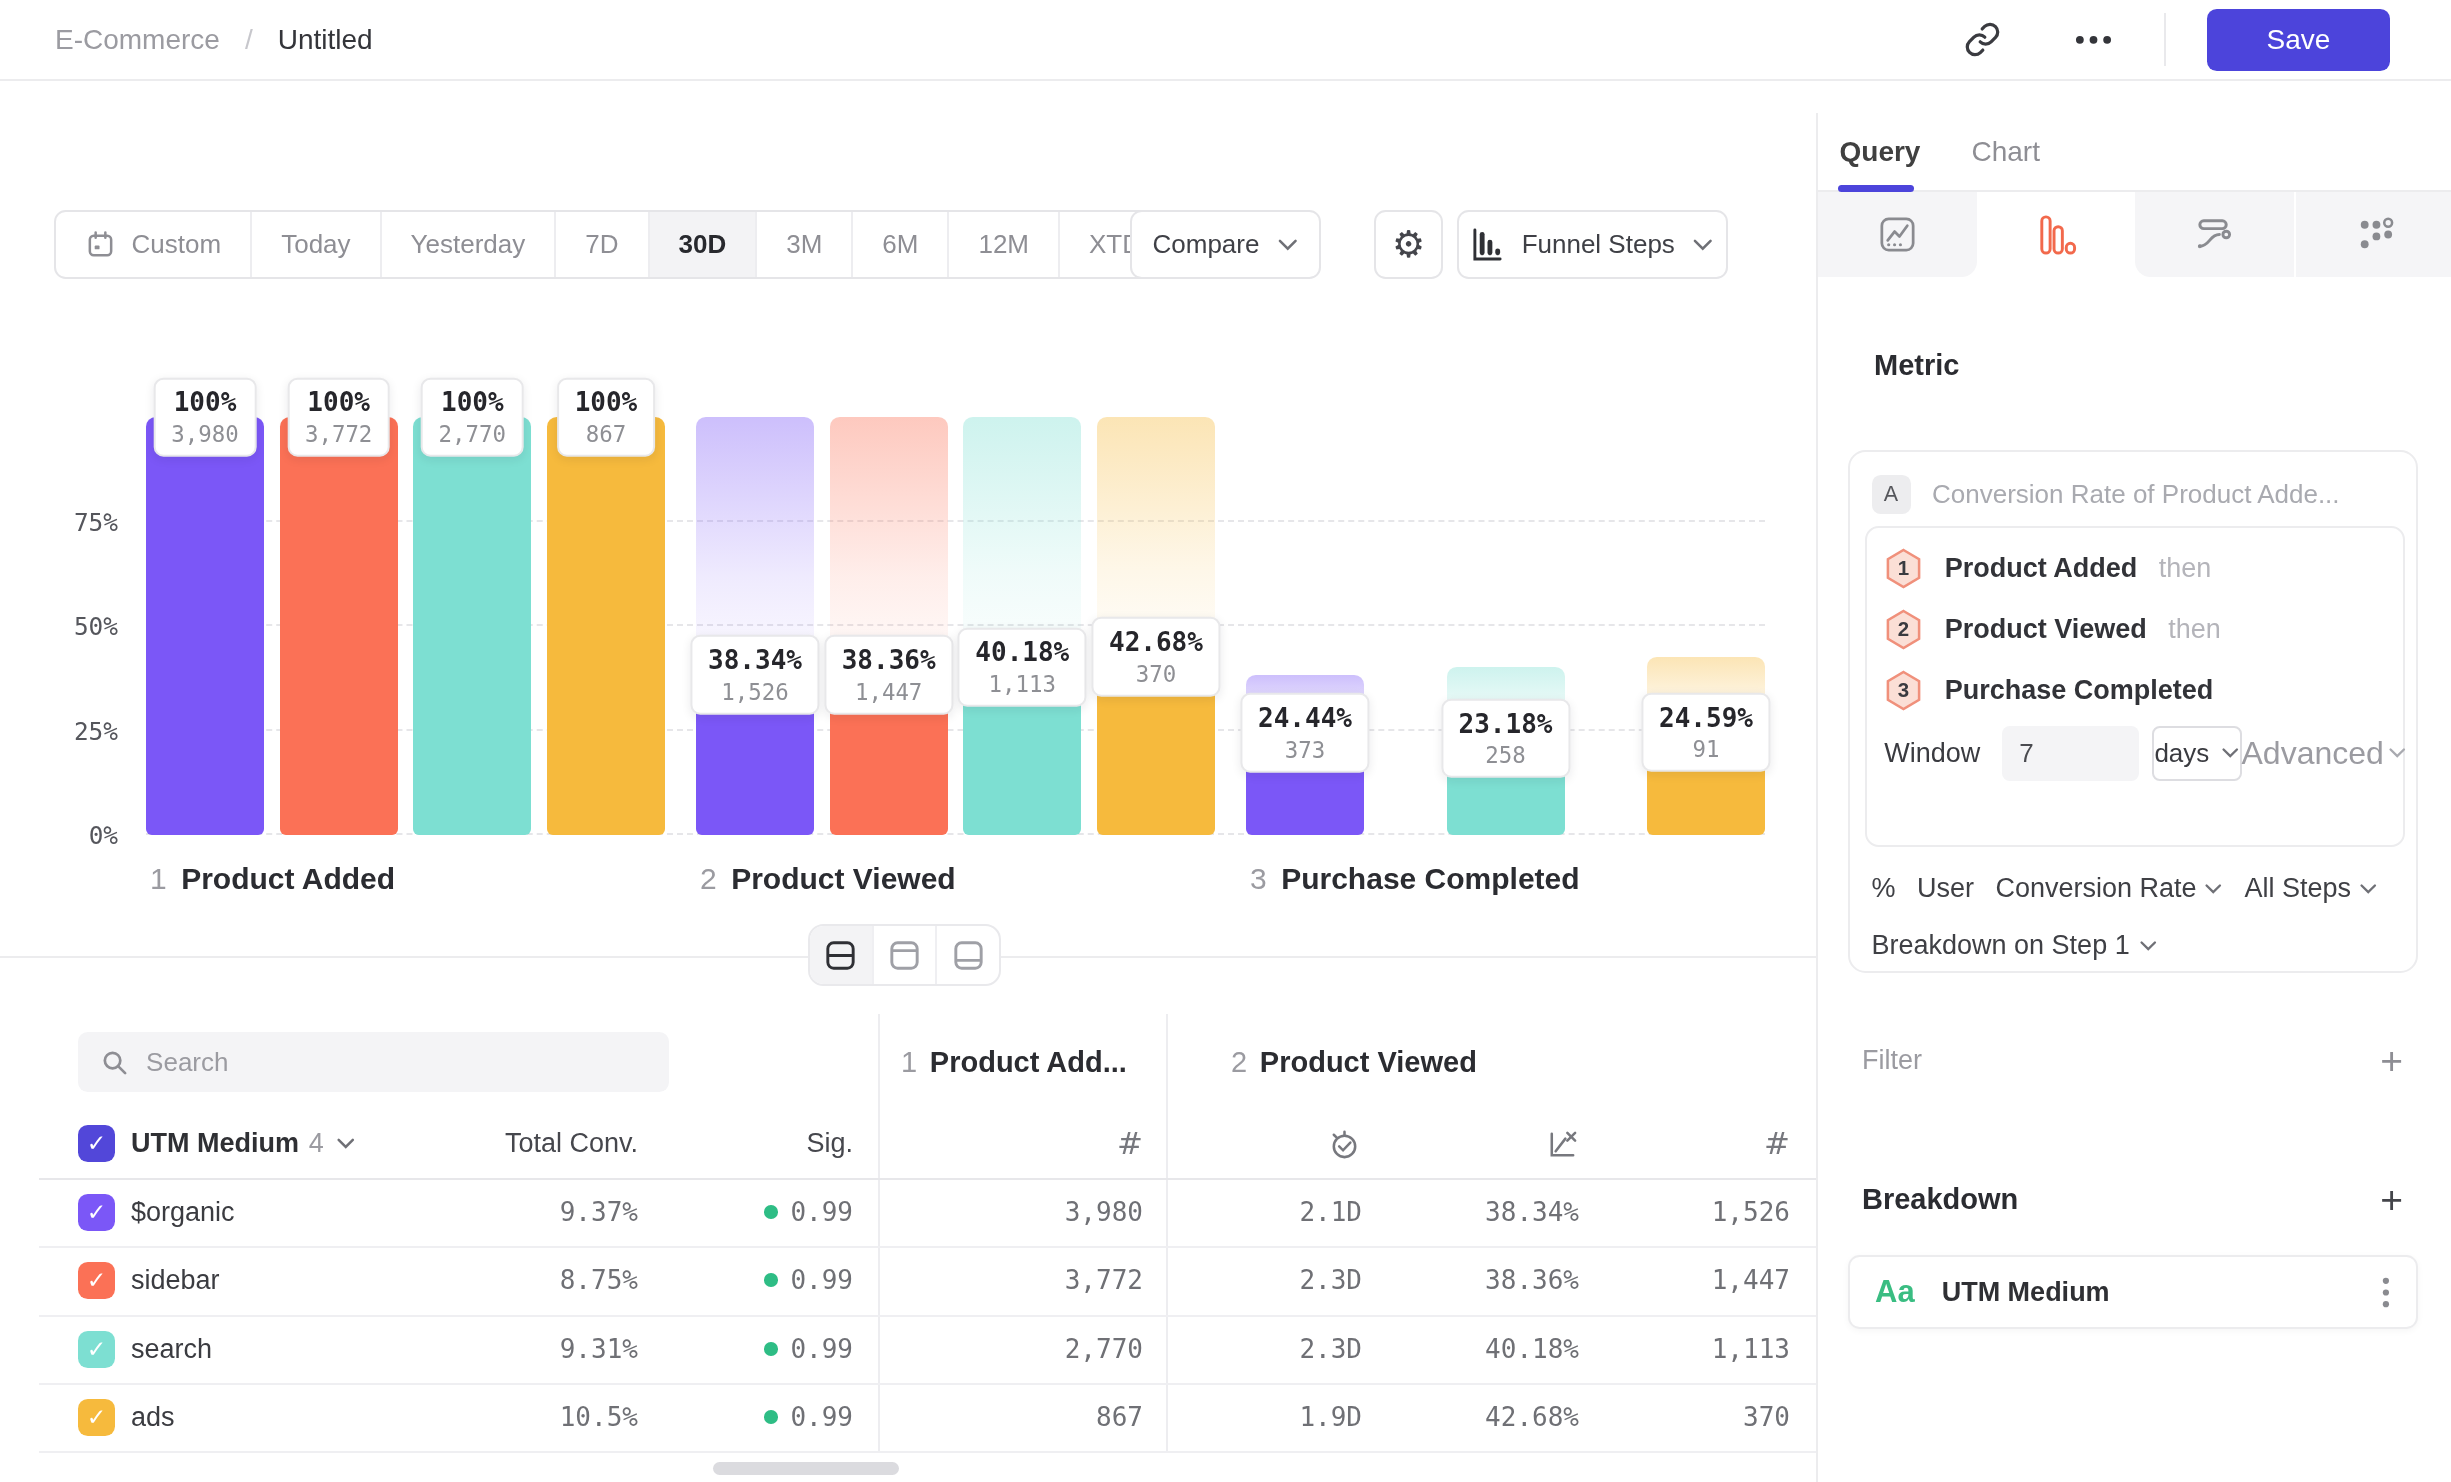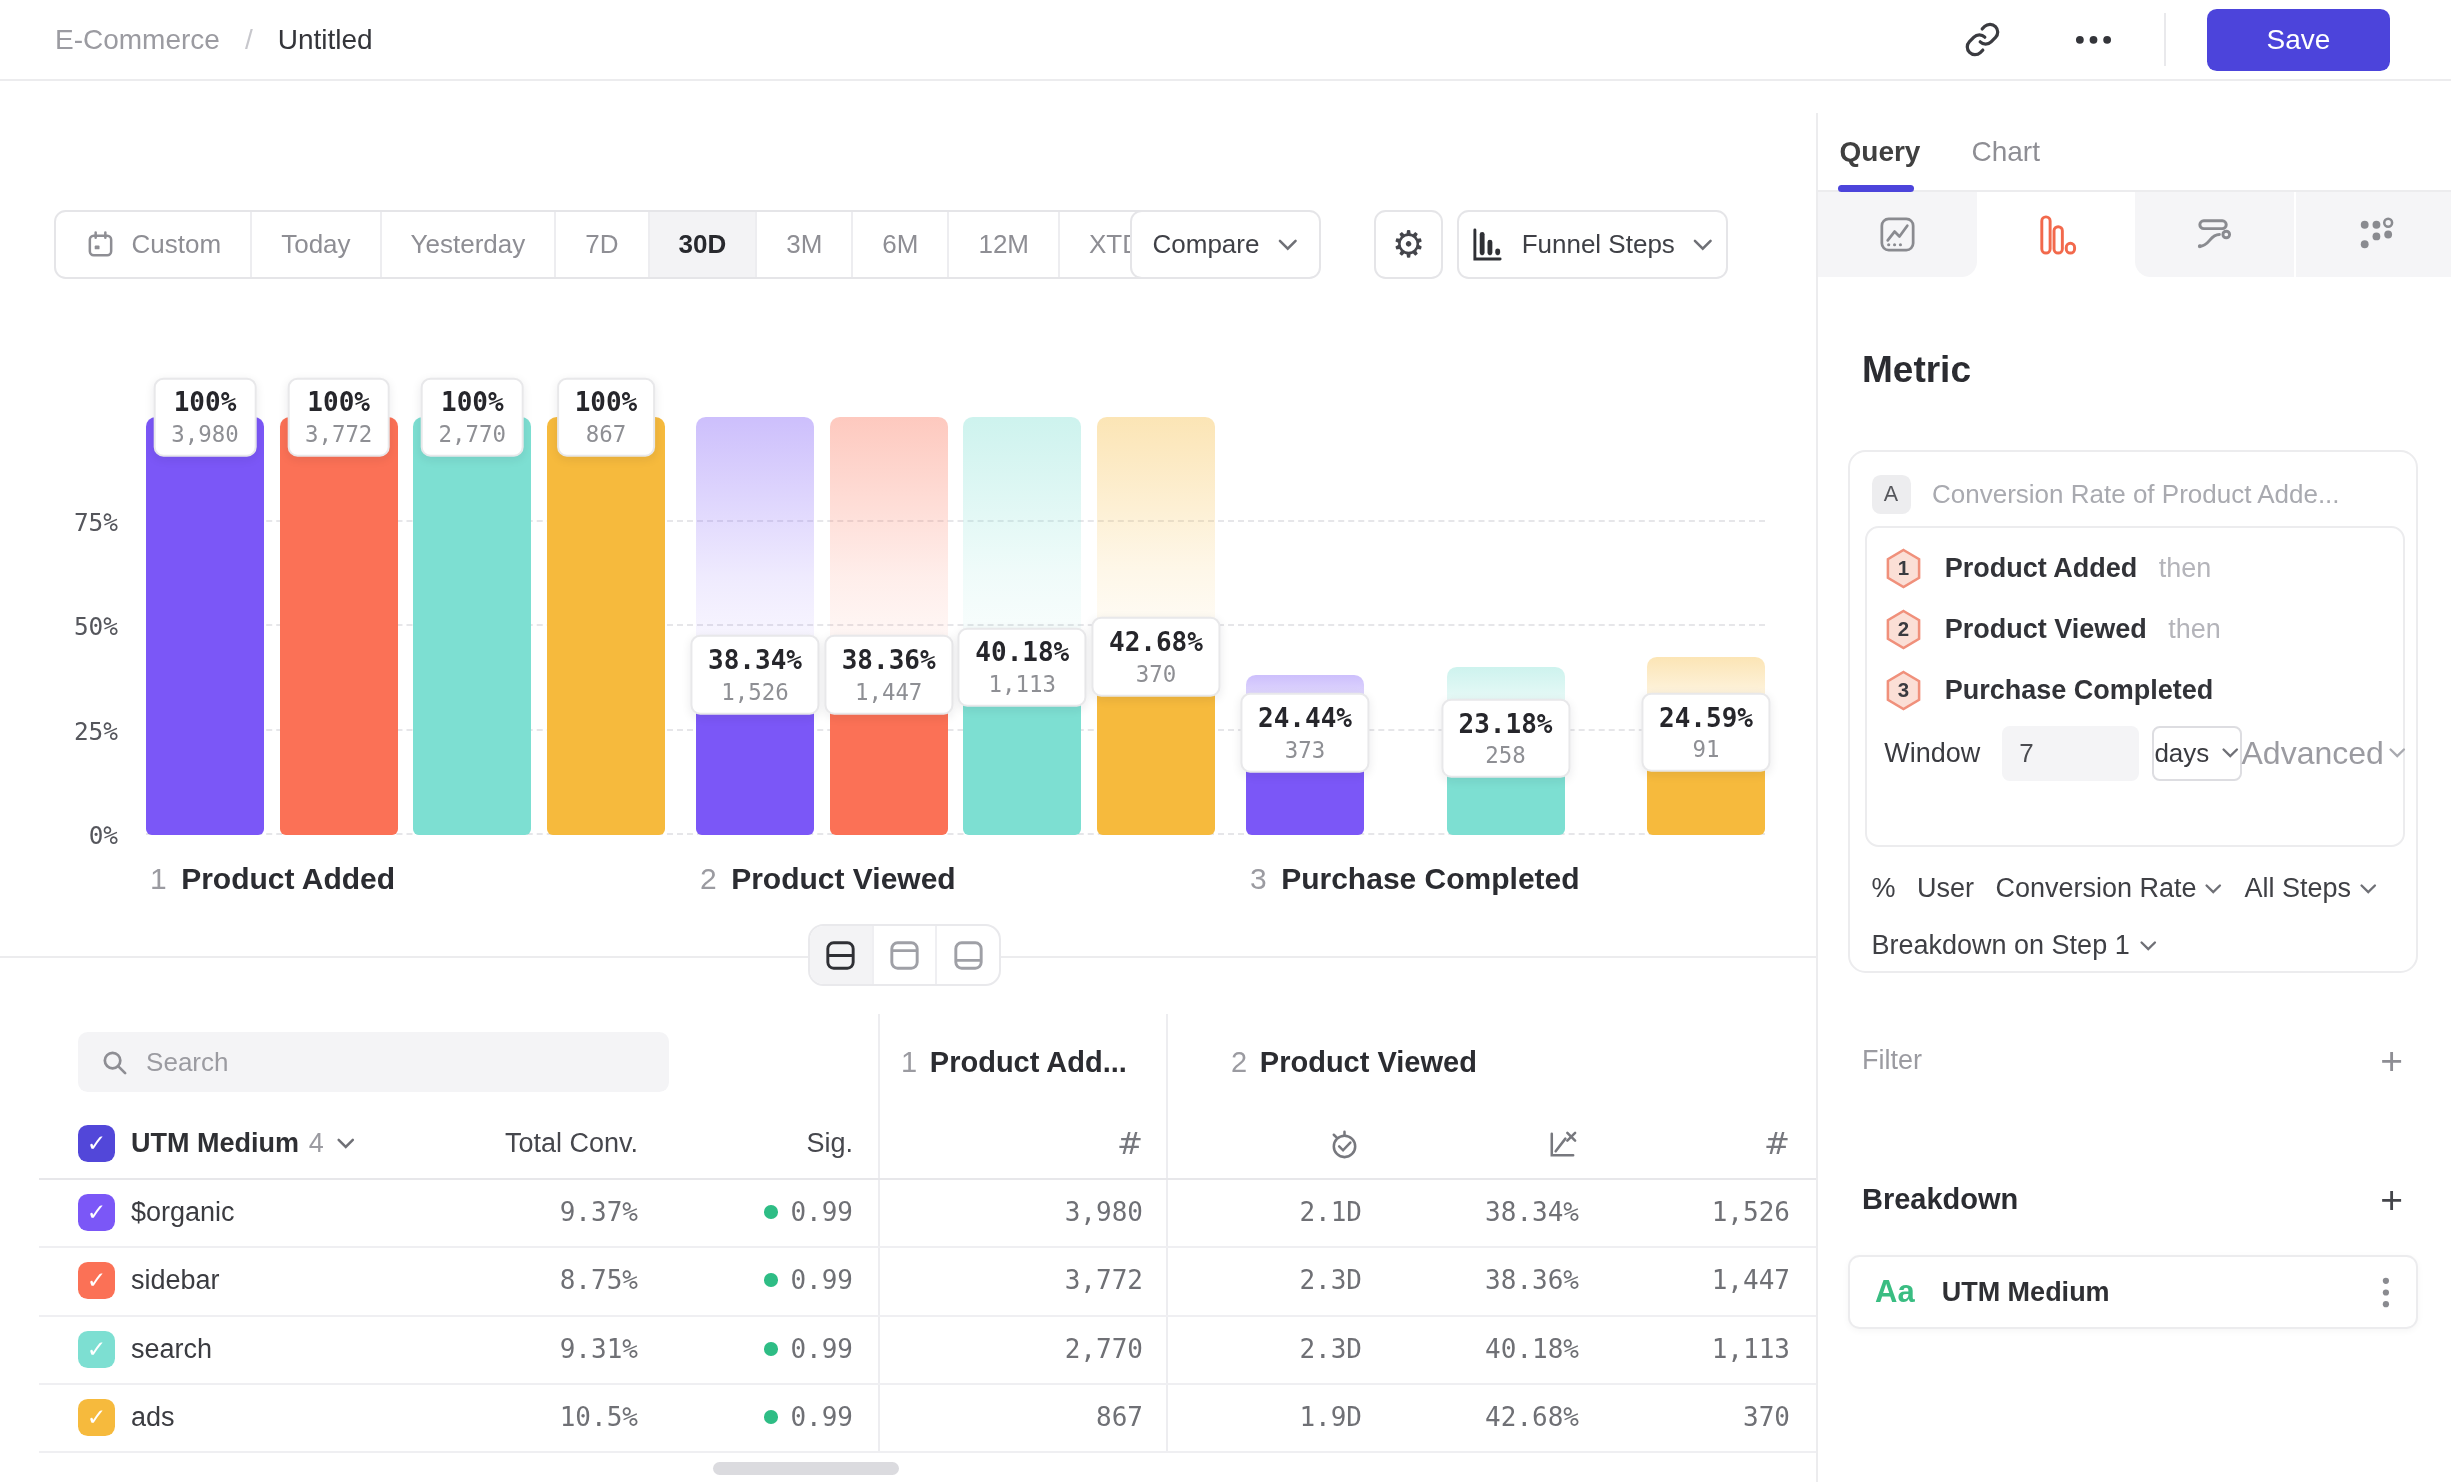--- a/index.html
+++ b/index.html
@@ -112,21 +112,21 @@
   .ptab.active { color:#404040; font-weight:700; }
   .ptab.inactive { color:#8e8e94; }
   #ptab-underline { position:absolute; left:19.5px; bottom:-2px; width:76px; height:6.8px; border-radius:3.9px; background:#4c44db; }
   #icon-strip { height:85px; display:flex; }
   .istrip-cell { width:159px; display:flex; align-items:center; justify-content:center; background:#f5f5f7; cursor:pointer; }
   .istrip-cell.active { background:#fff; }
   #icell-0 { border-radius:0 0 15.6px 0; }
   #icell-2 { border-radius:0 0 0 15.6px; }
   #icell-3 { border-left:2px solid #fff; }
 
-  #metric-heading { position:absolute; left:44px; top:236px; font-size:37px; font-weight:700; color:#2b2c31; }
+  #metric-heading { position:absolute; left:56px; top:236px; font-size:29px; font-weight:700; color:#2b2c31; }
   #metric-card { position:absolute; left:30px; top:337px; width:570px; height:523px; border:2px solid #ececee; border-radius:17.6px; }
   #mc-titlerow { position:absolute; left:21.5px; top:23.4px; display:flex; align-items:center; gap:21.5px; }
   #mc-badge { width:39px; height:39px; border-radius:8.8px; background:#ededef; display:flex; align-items:center;
               justify-content:center; font-size:21.5px; font-weight:500; color:#55565b; }
   #mc-title { font-size:26px; color:#a9aab0; }
   #steps-card { position:absolute; left:14.6px; top:74px; width:540px; height:321px; border:2px solid #ececee;
                 border-radius:13.7px; padding:9.8px 15.6px 0 17.6px; }
   .step-row { height:61px; display:flex; align-items:center; gap:21.5px; }
   .sr-name { font-size:27px; font-weight:700; color:#323338; }
   .sr-then { font-size:27px; color:#b4b4ba; }

